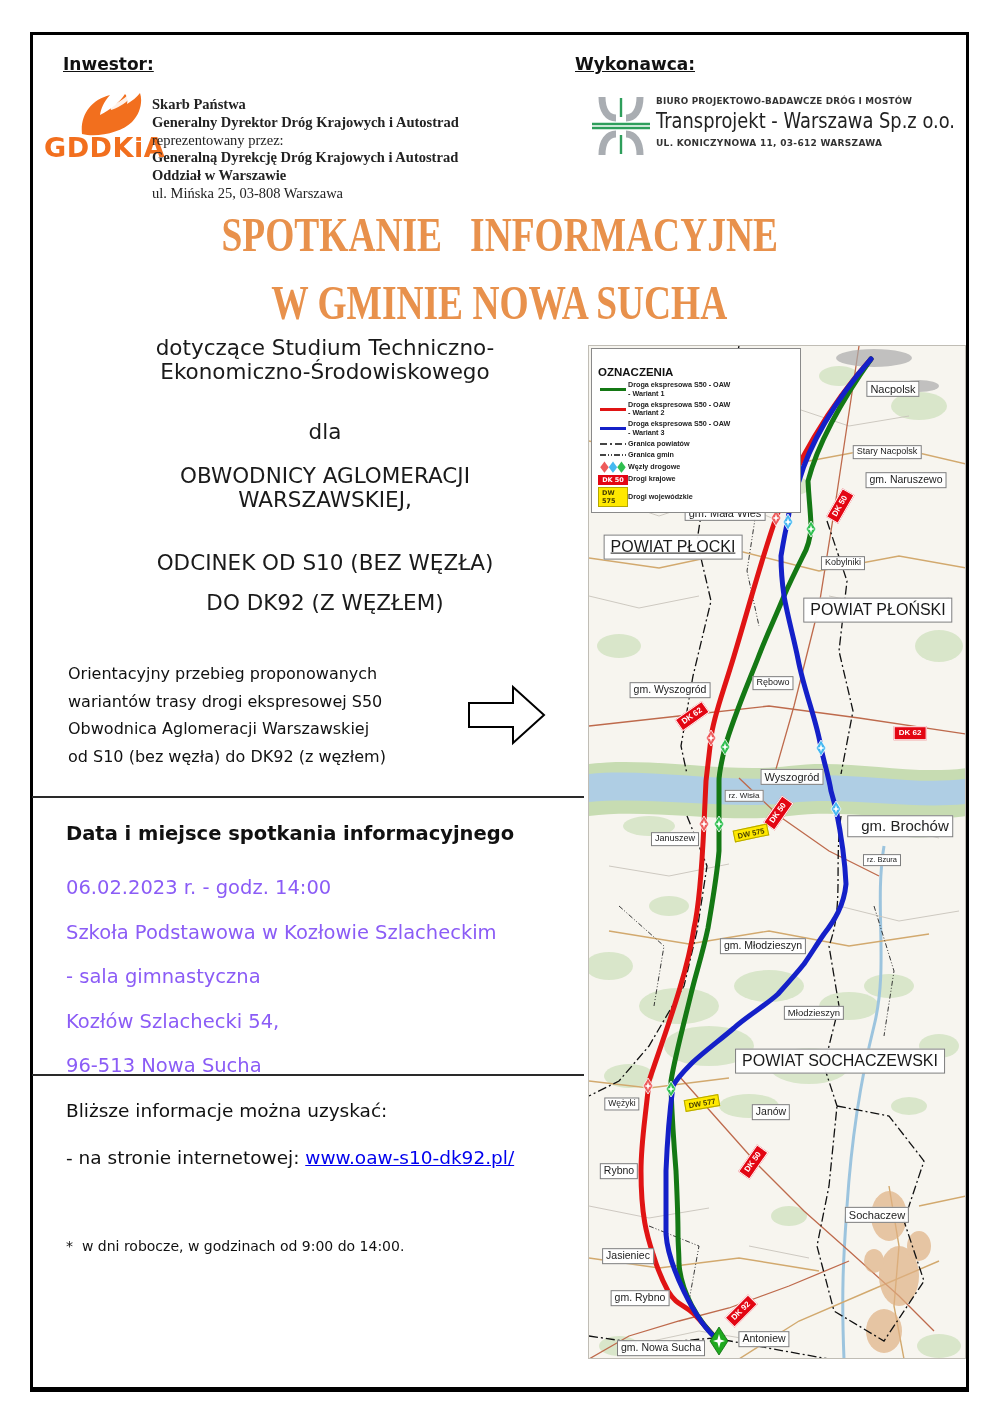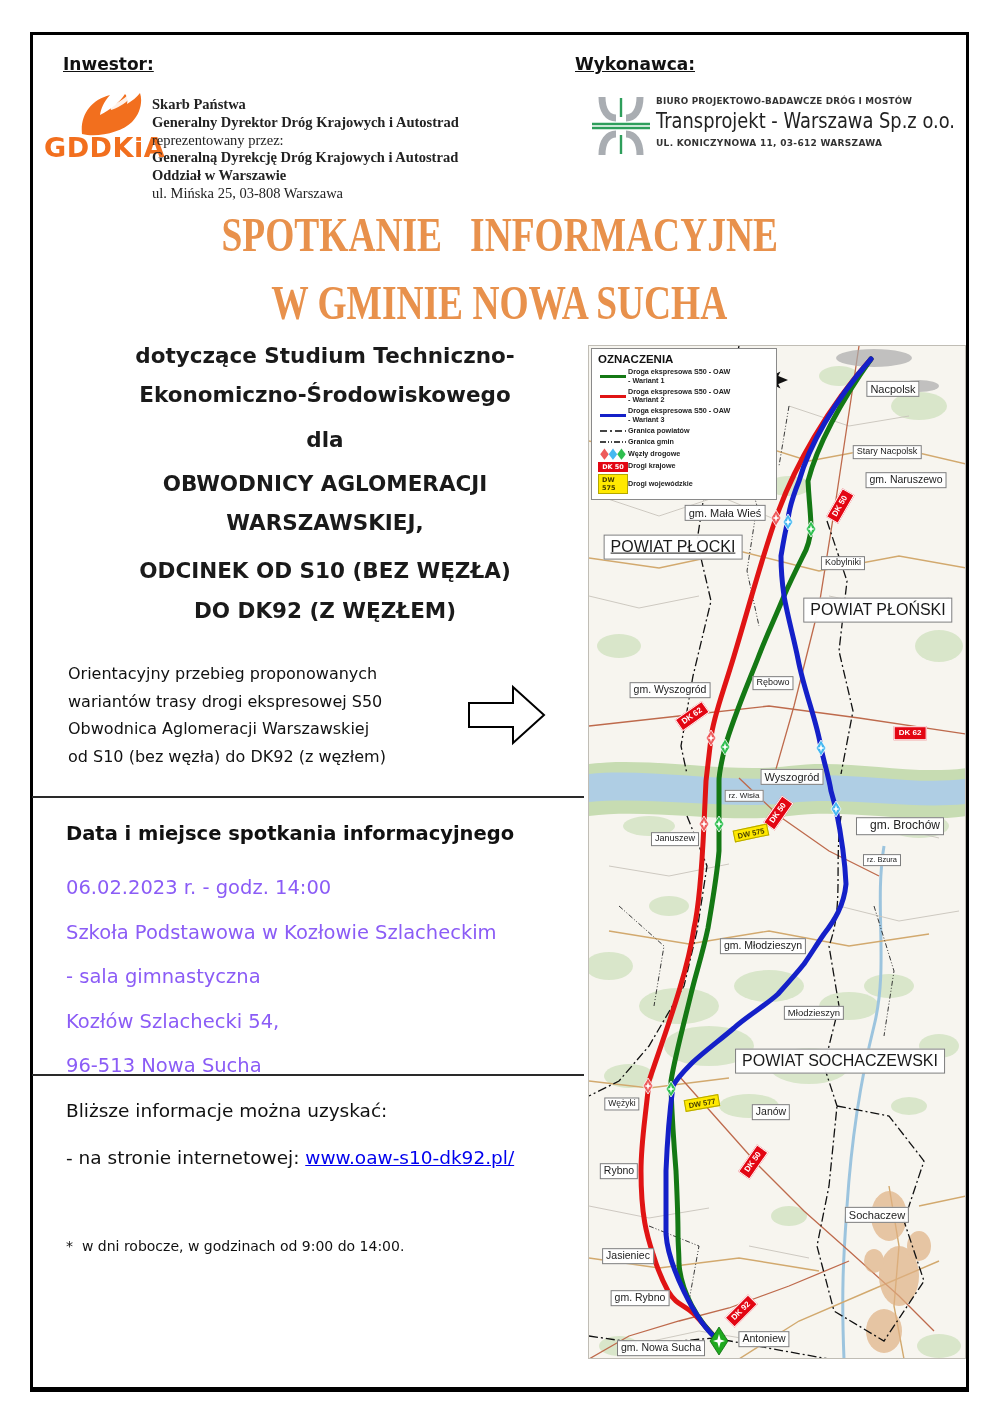--- a/index.html
+++ b/index.html
@@ -10,39 +10,39 @@
   .hdr-label{font-size:17px;font-weight:bold;text-decoration:underline;color:#111;}
   .inv-text{font-family:"Liberation Serif","DejaVu Serif",serif;font-size:14.5px;line-height:17.8px;color:#222;}
   .inv-text .b{font-weight:bold;}
   .gddkia-word{font-size:27px;font-weight:bold;color:#F26F1E;letter-spacing:0.5px;}
   .tp-line1{font-size:8.8px;font-weight:bold;letter-spacing:0.2px;color:#333;}
   .tp-line2{font-size:21px;color:#222;transform:scaleX(0.85);transform-origin:0 50%;white-space:nowrap;}
   .tp-line3{font-size:9px;font-weight:bold;letter-spacing:0.3px;color:#333;}
   .title-wrap{left:30px;top:206px;width:939px;text-align:center;line-height:57px;}
   .title-line{display:inline-block;font-family:"Liberation Serif","DejaVu Serif",serif;
               font-weight:bold;font-size:48px;color:#E8914C;transform:scaleX(0.78);transform-origin:50% 50%;white-space:pre;}
-  .subject{left:50px;width:550px;text-align:center;font-weight:bold;font-size:21.5px;line-height:39px;white-space:pre-line;}
+  .subject{left:50px;width:550px;text-align:center;font-weight:normal;font-size:21.5px;line-height:24px;white-space:pre-line;}
   .orient{left:68px;top:660px;width:420px;font-size:16px;line-height:27.6px;white-space:pre-line;color:#111;}
   .divider{left:32px;width:552px;height:0;border-top:2px solid #2a2a2a;}
   .meet-h{left:66px;top:822px;font-size:19.5px;font-weight:bold;color:#111;}
   .meet-lines{left:66px;top:866px;width:520px;font-size:19.5px;line-height:44.5px;white-space:pre-line;color:#8b5cf6;}
   .info-line{left:66px;font-size:18.5px;color:#111;white-space:pre;}
   .link{color:#0000EE;text-decoration:underline;cursor:pointer;}
   .footnote{left:66px;top:1238px;font-size:14px;color:#111;white-space:pre;}
   
   .map{left:588px;top:345px;width:378px;height:1014px;background:#F7F5EF;border:1px solid #C0BDB5;box-sizing:border-box;overflow:hidden;}
   .map-svg{position:absolute;left:0;top:0;}
   .maplabel{position:absolute;transform:translate(-50%,-50%);background:rgba(255,255,255,0.96);
             border:1px solid #7d7d7d;color:#222;padding:0 3px;white-space:nowrap;line-height:1.3;font-family:"Liberation Sans",sans-serif;}
   .powiat{font-size:16px;padding:1px 6px;color:#1b1b1b;}
   .rbadge,.ybadge{position:absolute;font-family:"Liberation Sans",sans-serif;font-weight:bold;white-space:nowrap;line-height:1.2;}
   .rbadge{background:#E30613;color:#fff;font-size:8px;padding:1px 4px;border:1px solid #fff;}
   .ybadge{background:#FFE900;color:#443c00;font-size:7.5px;padding:0.5px 3px;border:1px solid #b5a800;}
   
-  .legend{position:absolute;left:2px;top:2px;width:186px;background:#fff;border:1px solid #8a8a8a;padding:4px 6px 5px 6px;box-sizing:border-box;z-index:5;}
+  .legend{position:absolute;left:2px;top:2px;width:210px;background:#fff;border:1px solid #8a8a8a;padding:17px 6px 5px 6px;box-sizing:border-box;z-index:5;}
   .lg-title{font-size:11.5px;font-weight:bold;color:#111;margin-bottom:3px;font-family:"Liberation Sans",sans-serif;}
   .lg-row{display:flex;align-items:center;margin-bottom:2.5px;}
   .lg-sw{width:30px;flex:0 0 30px;display:flex;align-items:center;justify-content:center;}
   .lg-txt{font-size:7.2px;font-weight:bold;line-height:8.6px;color:#222;white-space:pre-line;font-family:"Liberation Sans",sans-serif;}
   .lg-line{display:inline-block;width:26px;height:3px;}
   .lg-dash{display:inline-block;width:26px;height:2px;}
   .lg-dash.p{background:repeating-linear-gradient(90deg,#444 0 7px,transparent 7px 10px,#444 10px 12px,transparent 12px 15px);}
   .lg-dash.g{background:repeating-linear-gradient(90deg,#444 0 6px,transparent 6px 8px,#444 8px 9px,transparent 9px 11px,#444 11px 12px,transparent 12px 14px);}
   .lg-di{display:inline-block;font-size:11px;transform:scaleY(1.35);line-height:10px;}
   .lg-badge-red{background:#E30613;color:#fff;font-size:6.5px;font-weight:bold;padding:1px 4px;}
@@ -356,21 +356,21 @@
     <div class="maplabel" style="left:155px;top:141px;font-size:9px;">Mała Wieś</div>
     <div class="maplabel" style="left:136px;top:167px;font-size:11px;">gm. Mała Wieś</div>
     <div class="maplabel powiat" style="left:84px;top:201px;text-decoration:underline;">POWIAT PŁOCKI</div>
     <div class="maplabel" style="left:254px;top:217px;font-size:9px;">Kobylniki</div>
     <div class="maplabel powiat" style="left:289px;top:264px;">POWIAT PŁOŃSKI</div>
     <div class="maplabel" style="left:81px;top:344px;font-size:10.5px;">gm. Wyszogród</div>
     <div class="maplabel" style="left:184px;top:337px;font-size:9px;">Rębowo</div>
     <div class="maplabel" style="left:203px;top:431px;font-size:11px;">Wyszogród</div>
     <div class="maplabel" style="left:155px;top:450px;font-size:8px;">rz. Wisła</div>
     <div class="maplabel" style="left:86px;top:493px;font-size:9px;">Januszew</div>
-    <div class="maplabel" style="left:311px;top:480px;font-size:12px;padding-left:13px;">gm. Brochów</div>
+    <div class="maplabel" style="left:311px;top:480px;font-size:15px;padding-left:13px;">gm. Brochów</div>
     <div class="maplabel" style="left:293px;top:514px;font-size:7.5px;">rz. Bzura</div>
     <div class="maplabel" style="left:174px;top:600px;font-size:10.5px;">gm. Młodzieszyn</div>
     <div class="maplabel" style="left:225px;top:667px;font-size:9.5px;">Młodzieszyn</div>
     <div class="maplabel powiat" style="left:251px;top:715px;">POWIAT SOCHACZEWSKI</div>
     <div class="maplabel" style="left:33px;top:758px;font-size:8.5px;">Wężyki</div>
     <div class="maplabel" style="left:182px;top:766px;font-size:10.5px;">Janów</div>
     <div class="maplabel" style="left:30px;top:825px;font-size:10.5px;">Rybno</div>
     <div class="maplabel" style="left:288px;top:869px;font-size:11px;">Sochaczew</div>
     <div class="maplabel" style="left:39px;top:910px;font-size:10.5px;">Jasieniec</div>
     <div class="maplabel" style="left:51px;top:952px;font-size:10.5px;">gm. Rybno</div>

